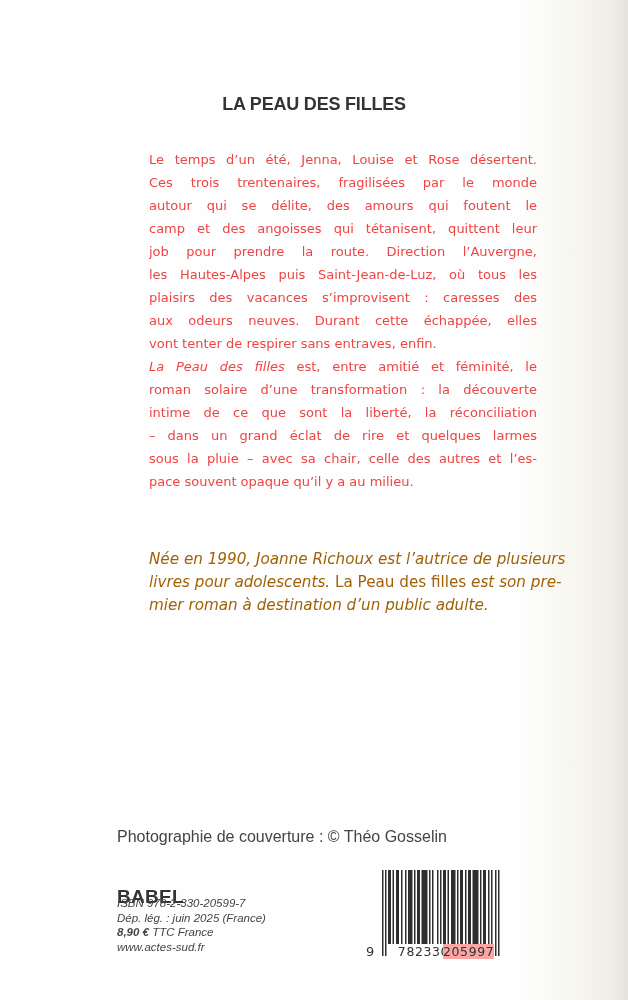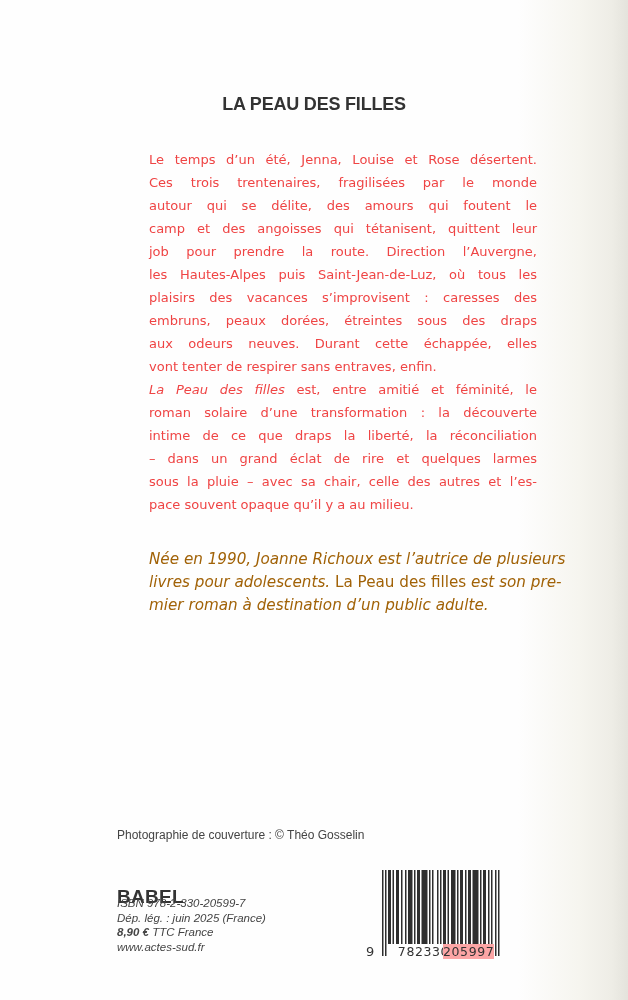--- a/index.html
+++ b/index.html
@@ -28,21 +28,21 @@
   .body-text em { font-style: italic; }
   .bio {
     position: absolute; left: 149px; top: 548px; width: 388px;
     font-size: 15.2px; line-height: 23px; color: #a16207; font-style: italic;
   }
   .bio .line { display: block; white-space: nowrap; text-align: justify; text-align-last: justify; }
   .bio .line.last { text-align-last: left; }
   .bio .roman { font-style: normal; }
   .credit {
     position: absolute; left: 117px; top: 828px;
-    font-family: "Liberation Sans", sans-serif; font-size: 12px; color: #444;
+    font-family: "Liberation Sans", sans-serif; font-size: 16px; color: #444;
   }
   .publisher {
     position: absolute; left: 117px; top: 862px;
     font-family: "Liberation Sans", sans-serif; font-weight: bold; font-size: 19px; color: #333;
     letter-spacing: 0.3px;
     margin-top: 24px;
   }
   .meta {
     position: absolute; left: 117px; top: 896px;
     font-family: "Liberation Sans", sans-serif; font-style: italic; font-size: 11.5px;
@@ -62,26 +62,25 @@
 <div class="title">LA PEAU DES FILLES</div>
 
 <div class="body-text">
   <span class="line">Le temps d’un été, Jenna, Louise et Rose désertent.</span>
   <span class="line">Ces trois trentenaires, fragilisées par le monde</span>
   <span class="line">autour qui se délite, des amours qui foutent le</span>
   <span class="line">camp et des angoisses qui tétanisent, quittent leur</span>
   <span class="line">job pour prendre la route. Direction l’Auvergne,</span>
   <span class="line">les Hautes-Alpes puis Saint-Jean-de-Luz, où tous les</span>
   <span class="line">plaisirs des vacances s’improvisent : caresses des</span>
-  <span class="line">embruns, peaux dorées, étreintes sous des draps</span>
   <span class="line">aux odeurs neuves. Durant cette échappée, elles</span>
   <span class="line last">vont tenter de respirer sans entraves, enfin.</span>
   <span class="line"><em>La Peau des filles</em><span> est, entre amitié et féminité, le</span></span>
   <span class="line">roman solaire d’une transformation : la découverte</span>
-  <span class="line">intime de ce que draps la liberté, la réconciliation</span>
+  <span class="line">intime de ce que sont la liberté, la réconciliation</span>
   <span class="line">– dans un grand éclat de rire et quelques larmes</span>
   <span class="line">sous la pluie – avec sa chair, celle des autres et l’es-</span>
   <span class="line last">pace souvent opaque qu’il y a au milieu.</span>
 </div>
 
 <div class="bio">
   <span class="line">Née en 1990, Joanne Richoux est l’autrice de plusieurs</span>
   <span class="line"><span>livres pour adolescents.</span><span class="roman"> La Peau des filles </span><span>est son pre-</span></span>
   <span class="line last">mier roman à destination d’un public adulte.</span>
 </div>

